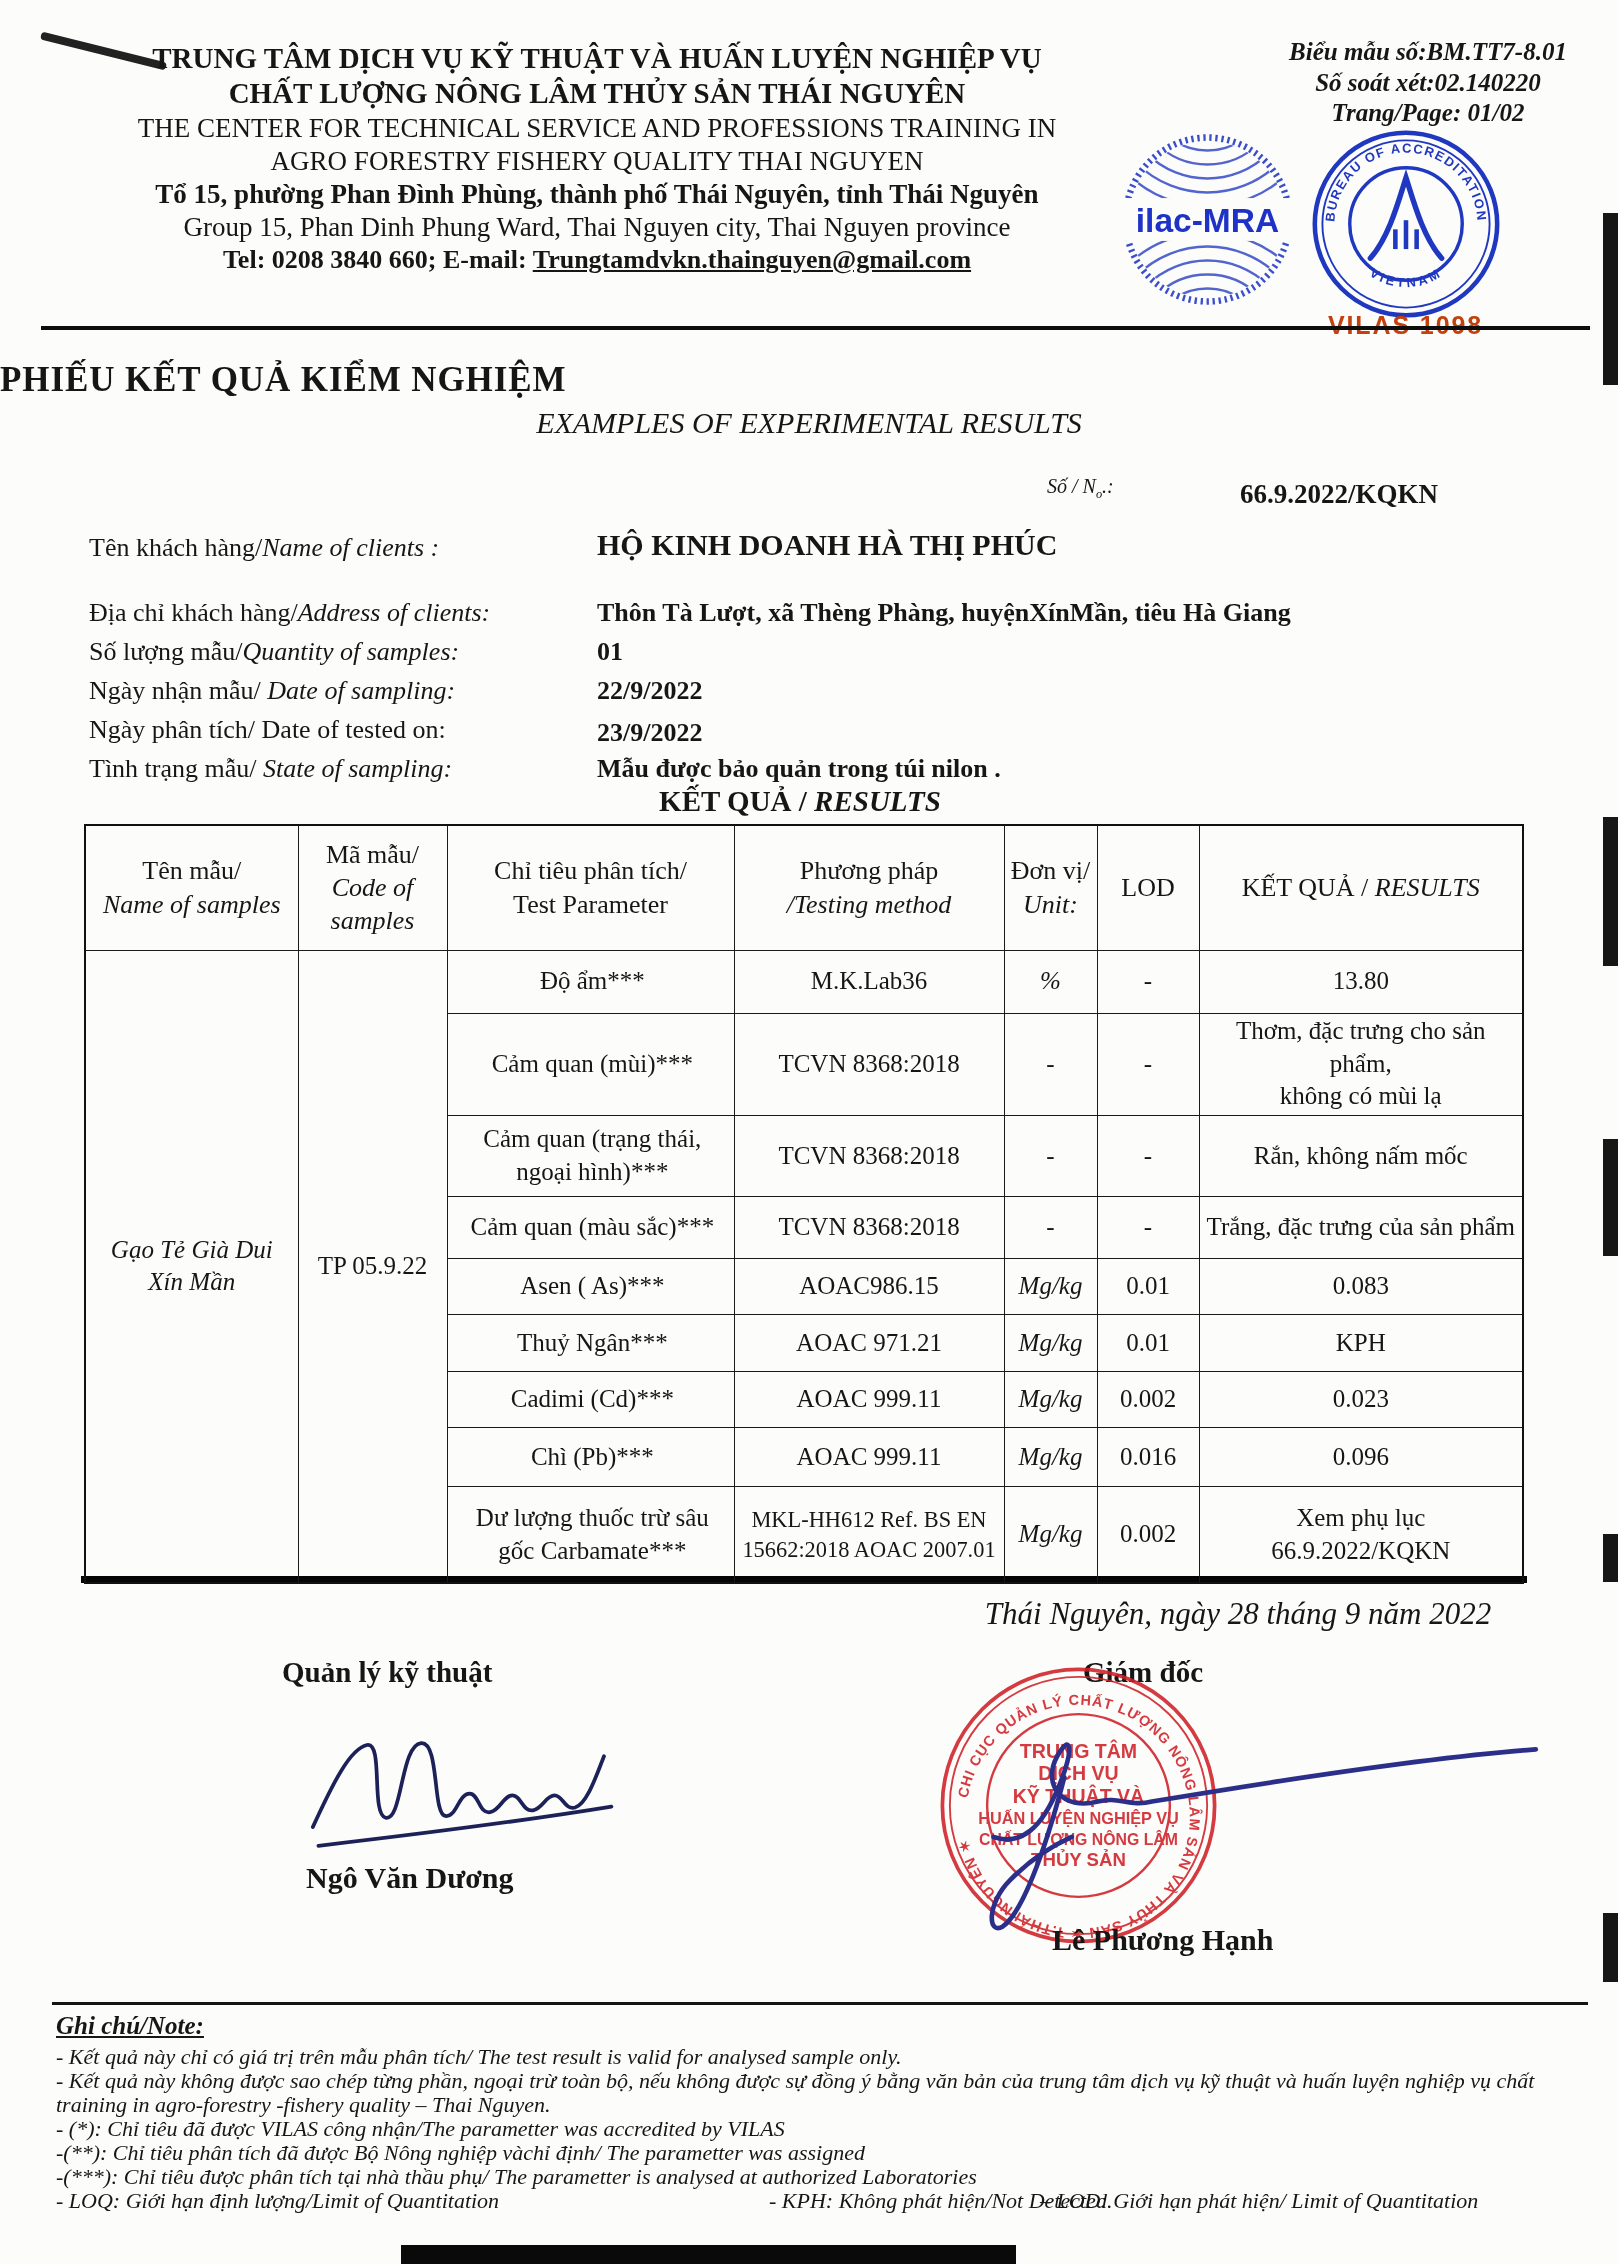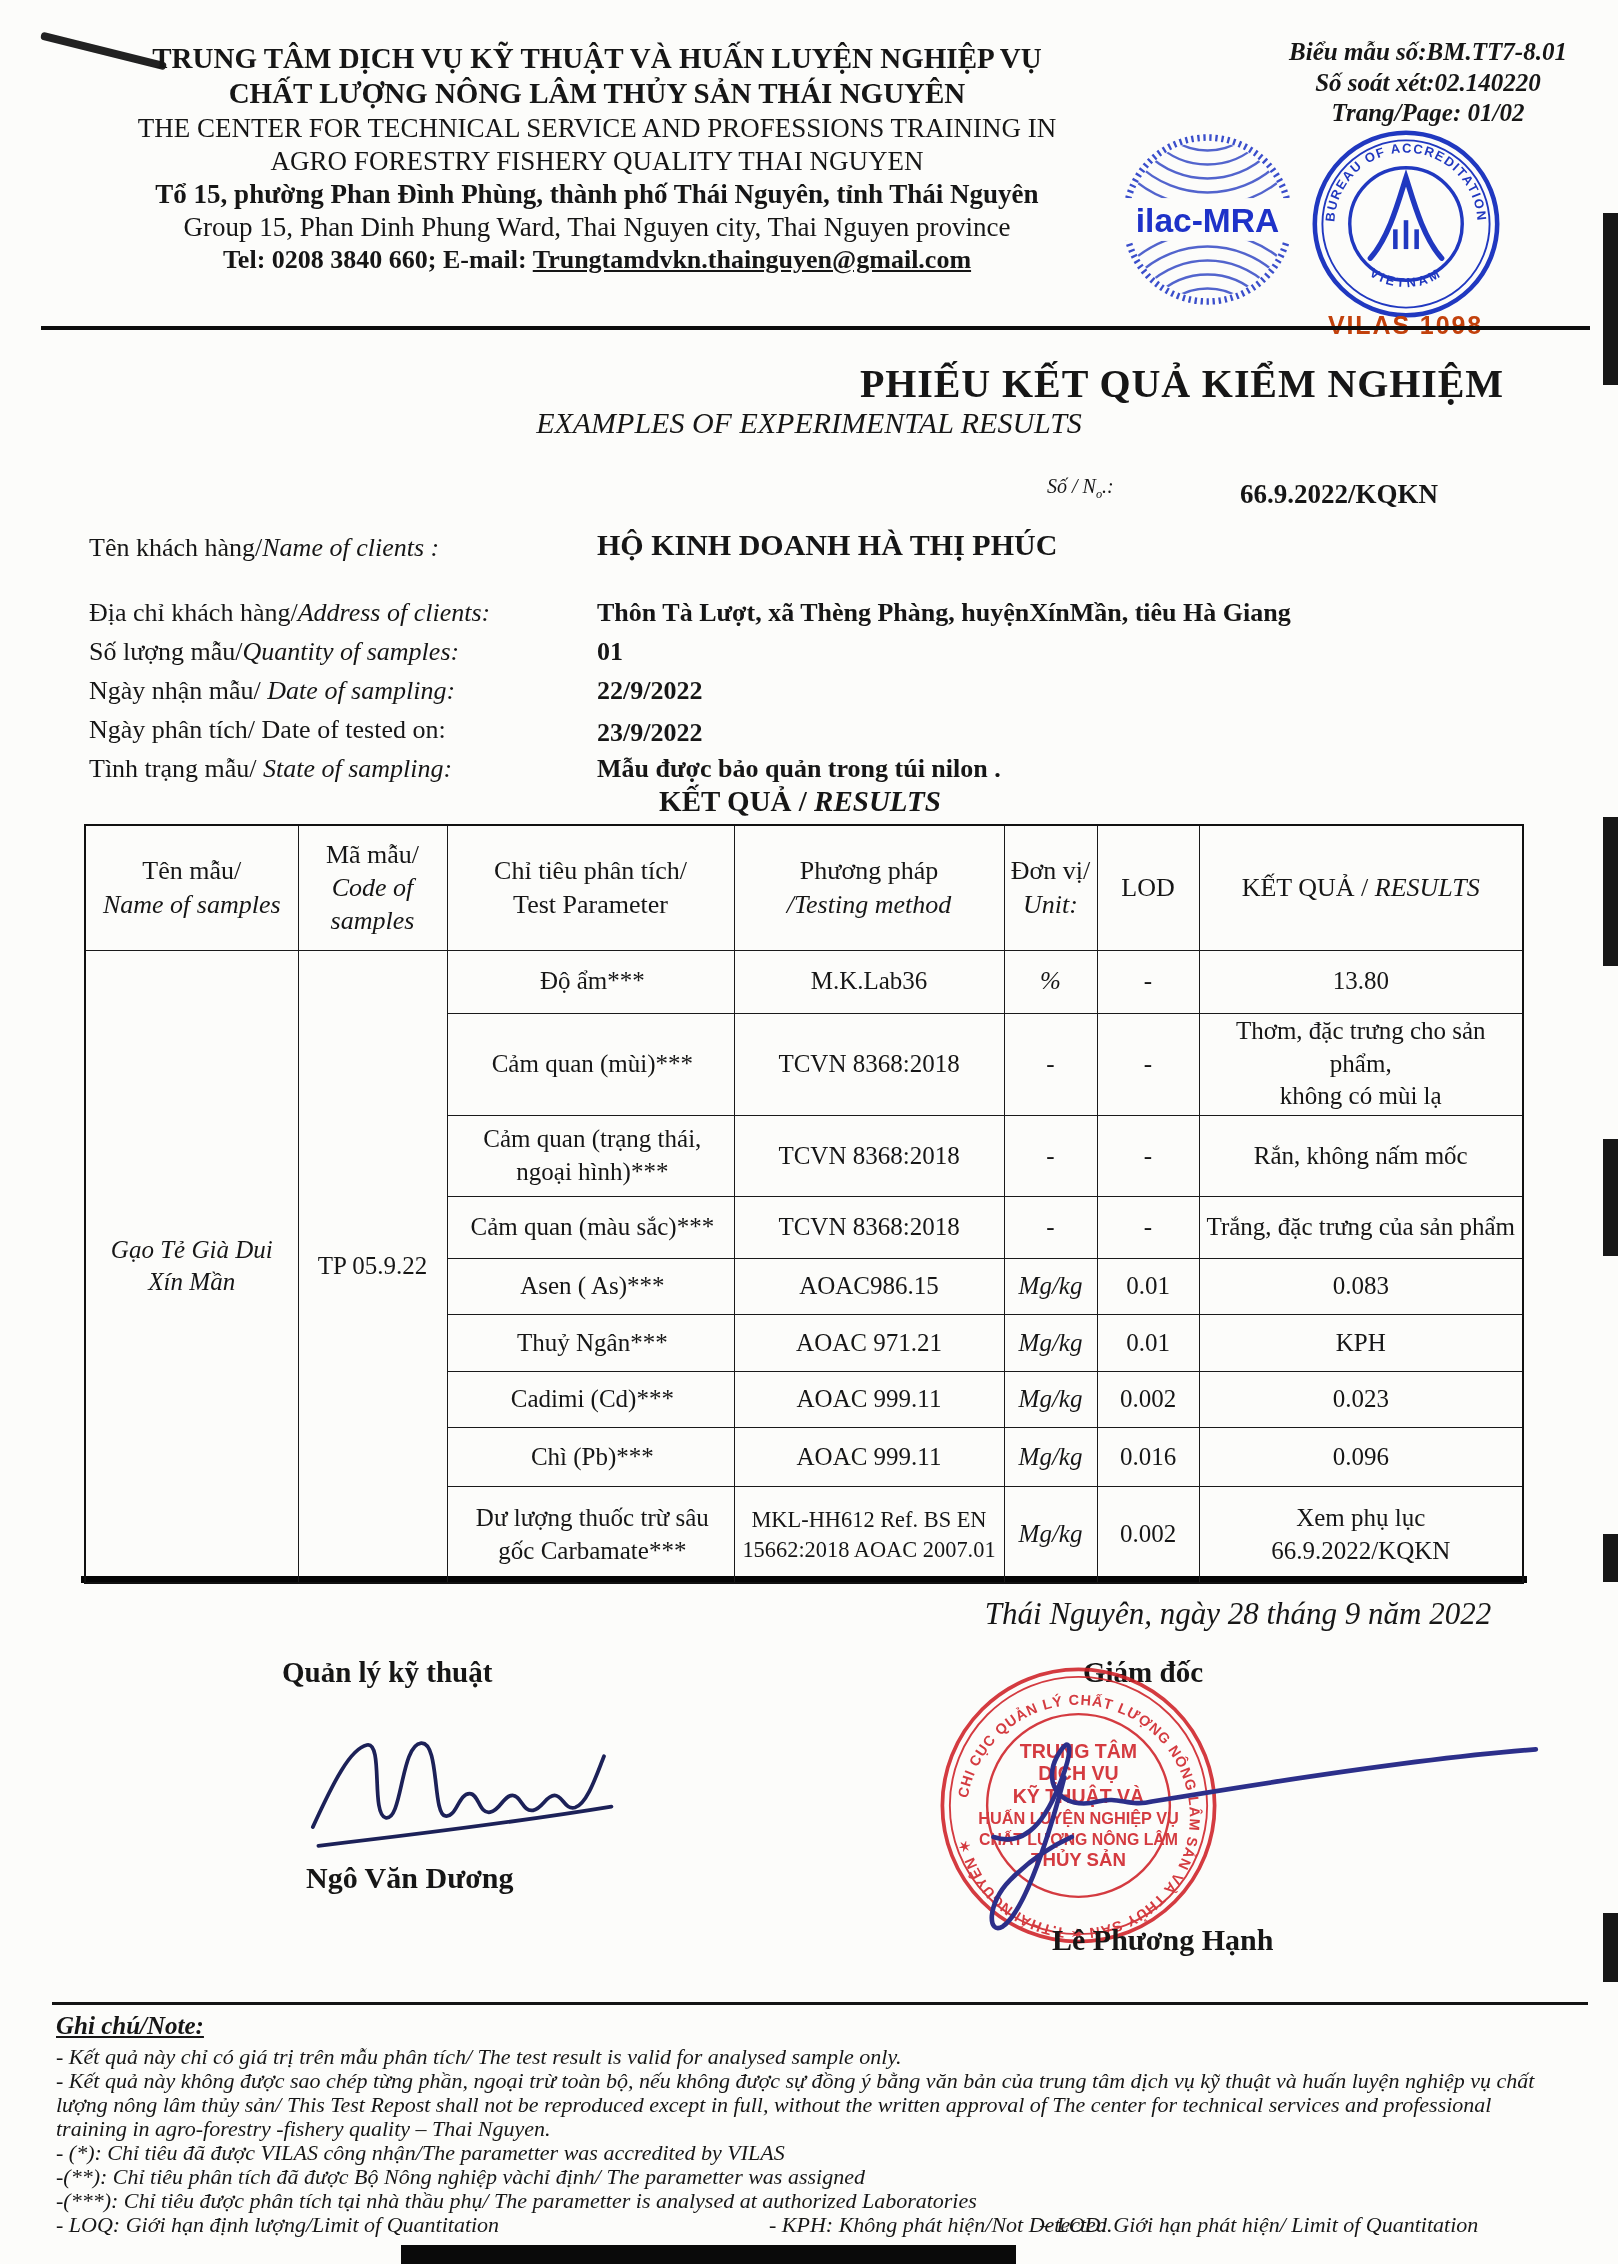--- a/index.html
+++ b/index.html
@@ -15,21 +15,21 @@
   .org-en{font-size:27px;}
   .org-addr-vn{font-size:27px;font-weight:bold;}
   .org-tel{font-size:26px;font-weight:bold;}
   .form-info{left:1260px;top:37px;width:336px;text-align:center;font-size:25px;
              font-weight:bold;font-style:italic;line-height:1.22;}
   .divider{left:41px;top:326px;width:1549px;height:3.7px;background:#0d0d0d;}
   
   .vilas-label{left:1303px;top:311px;width:205px;text-align:center;font-family:"Liberation Sans",sans-serif;
                font-weight:bold;font-size:25px;letter-spacing:1.9px;color:#c2410c;}
   
-  .doc-title{left:0;top:360px;width:1504px;font-size:40px;font-weight:bold;text-align:right;letter-spacing:0.9px;}
+  .doc-title{left:0;top:360px;width:1504px;font-size:35px;font-weight:bold;text-align:left;letter-spacing:0.9px;}
   .doc-subtitle{left:0;top:406px;width:1618px;font-size:30px;font-style:italic;text-align:center;}
   .doc-no-label{left:1047px;top:475px;font-size:20px;font-style:italic;}
   .doc-no-label sub{font-size:0.62em;}
   .doc-no-value{left:1240px;top:479px;font-size:27px;font-weight:bold;}
   
   .client-label{font-size:26px;}
   .client-value{font-weight:bold;font-size:26px;}
   
   .results-heading{left:0;top:785px;width:1600px;text-align:center;font-size:29px;font-weight:bold;}
   
@@ -305,21 +305,20 @@
       <path d="M 142 86 C 120 170 96 232 76 246 C 60 256 58 222 84 196 C 104 176 128 160 150 150"></path>
     </g>
   </svg>
   <div class="abs sig-name" style="left:1052px;top:1923px;">Lê Phương Hạnh</div>
 
   <div class="abs notes-divider"></div>
   <div class="abs notes-heading">Ghi chú/Note:</div>
   <div class="abs notes-body">
     <div class="note-line">- Kết quả này chỉ có giá trị trên mẫu phân tích/ The test result is valid for analysed sample only.</div>
     <div class="note-line">- Kết quả này không được sao chép từng phần, ngoại trừ toàn bộ, nếu không được sự đồng ý bằng văn bản của trung tâm dịch vụ kỹ thuật và huấn luyện nghiệp vụ chất</div>
-    <div class="note-line">lượng nông lâm thủy sản/ This Test Repost shall not be reproduced except in full, without the written approval of The center for technical services and professional</div>
     <div class="note-line">training in agro-forestry -fishery quality – Thai Nguyen.</div>
     <div class="note-line">- (*): Chỉ tiêu đã được VILAS công nhận/The parametter was accredited by VILAS</div>
     <div class="note-line">-(**): Chỉ tiêu phân tích đã được Bộ Nông nghiệp vàchỉ định/ The parametter was assigned</div>
     <div class="note-line">-(***): Chỉ tiêu được phân tích tại nhà thầu phụ/ The parametter is analysed at authorized Laboratories</div>
     <div class="n6">
       <span style="left:0;">- LOQ: Giới hạn định lượng/Limit of Quantitation</span>
       <span style="left:713px;">- KPH:  Không phát hiện/Not Detected.</span>
       <span style="left:984px;">– LOD: Giới hạn phát hiện/ Limit of Quantitation</span>
     </div>
   </div>

